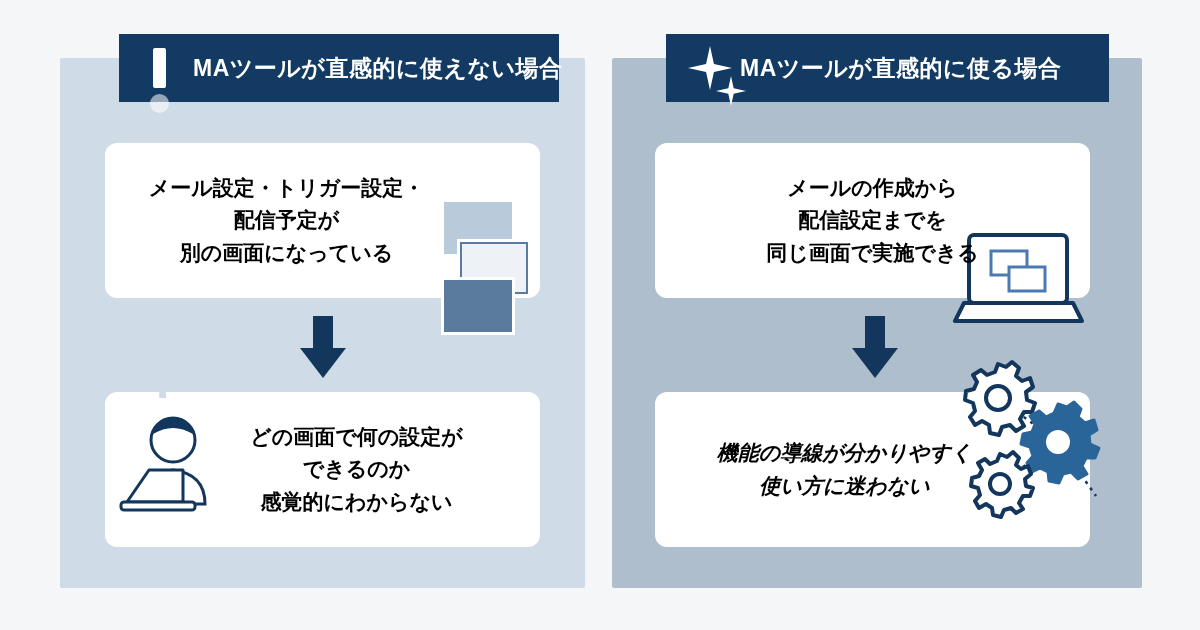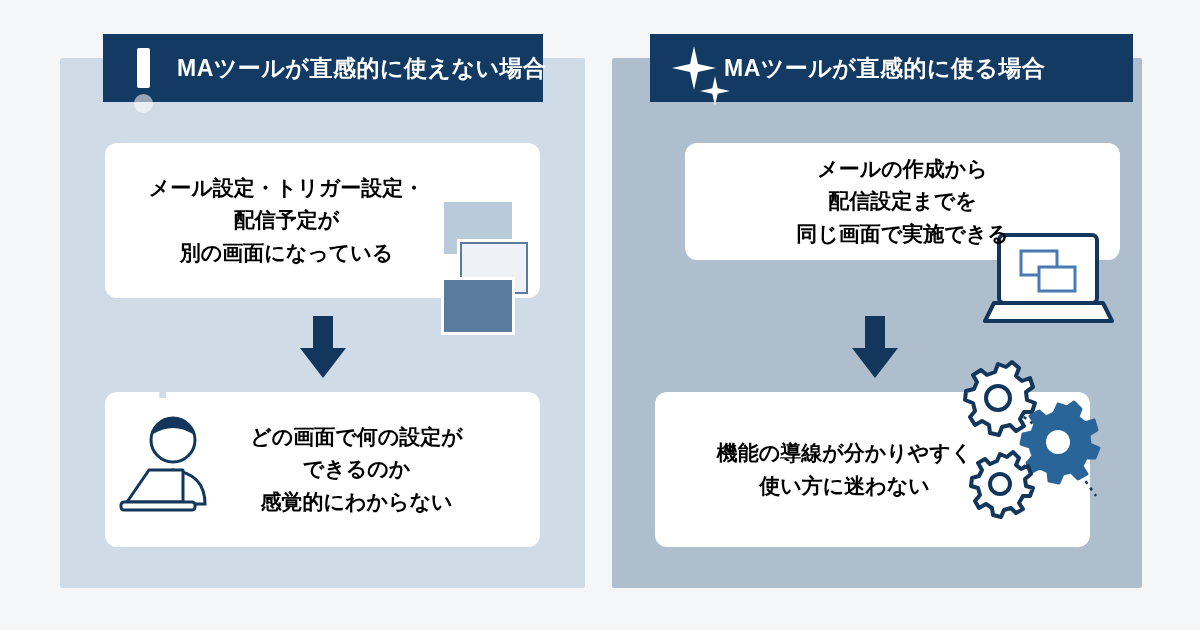--- a/index.html
+++ b/index.html
@@ -40,28 +40,29 @@
   
   .header {
     position: absolute;
     top: 34px;
     height: 68px;
     background: #123a63;
     display: flex;
     align-items: center;
     box-sizing: border-box;
     padding-left: 16px;
+    margin-left: 16px;
   }
   .header.left {
     left: 103px;
     width: 440px;
   }
   .header.right {
     left: 650px;
-    width: 483px;
+    width: 443px;
   }
   .header-title {
     color: #ffffff;
     font-size: 23px;
     font-weight: bold;
     letter-spacing: 0.5px;
     white-space: nowrap;
   }
   .header-icon {
     position: relative;
@@ -127,26 +128,26 @@
     font-weight: bold;
     line-height: 1.55;
     text-align: center;
     white-space: pre-line;
     position: relative;
     z-index: 2;
   }
 
   .card.l1 { left: 105px; top: 143px; width: 435px; height: 155px; }
   .card.l2 { left: 105px; top: 392px; width: 435px; height: 155px; }
-  .card.r1 { left: 685px; top: 143px; width: 435px; height: 117px; }
+  .card.r1 { left: 655px; top: 143px; width: 435px; height: 155px; }
   .card.r2 { left: 655px; top: 392px; width: 435px; height: 155px; }
 
   .card.l1 .card-text { transform: translateX(-36px); }
   .card.l2 .card-text { transform: translateX(34px); font-family: Liberation Serif, serif; }
-  .card.r2 .card-text { transform: translateX(-28px); }
+  .card.r2 .card-text { transform: translateX(-28px); font-style: italic; }
 
   
   .arrow {
     position: absolute;
     width: 46px;
     height: 62px;
   }
   .arrow .shaft {
     position: absolute;
     left: 13px;

